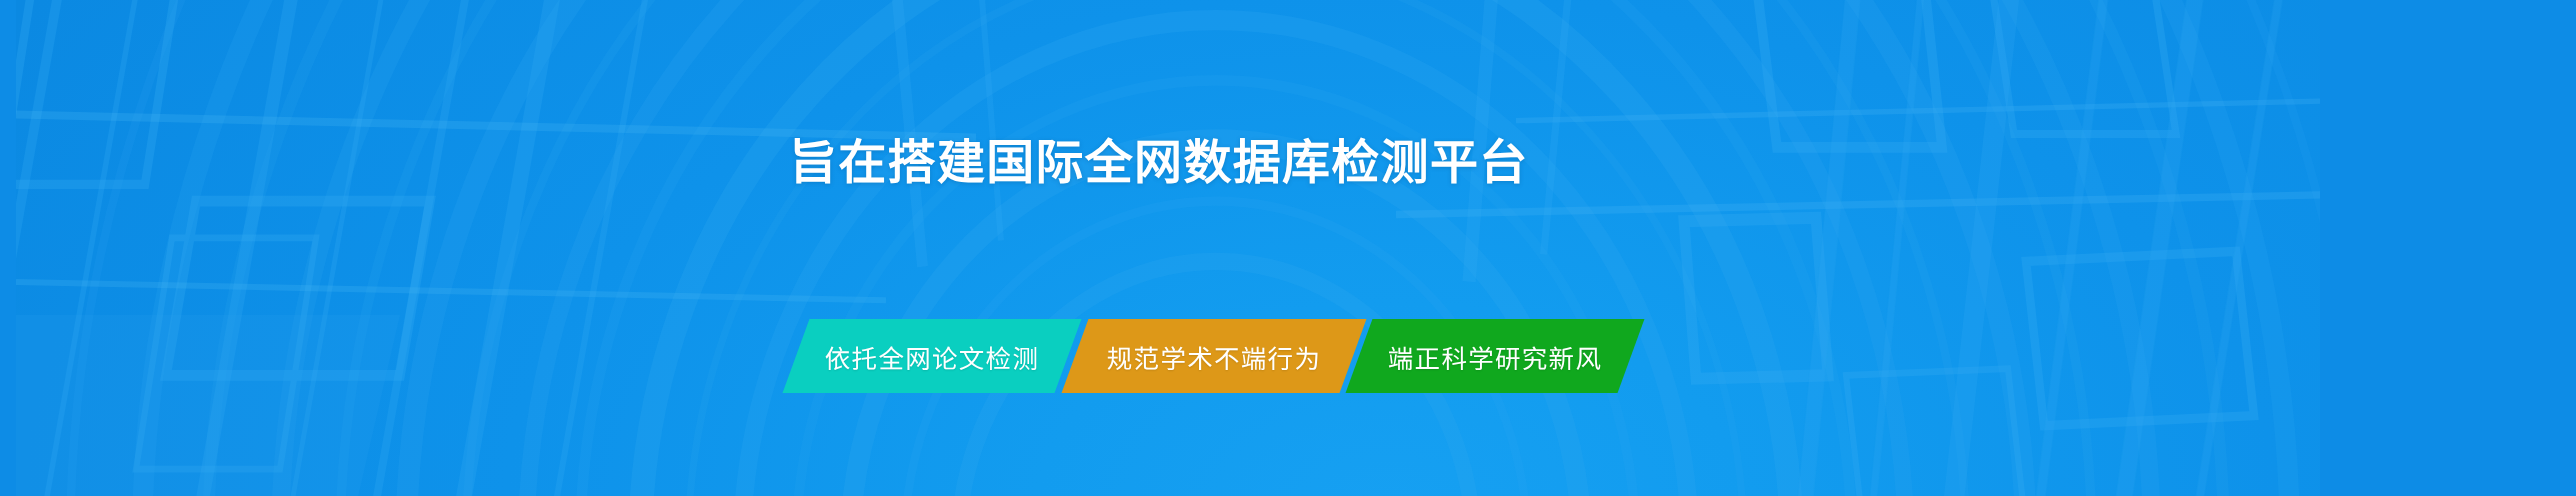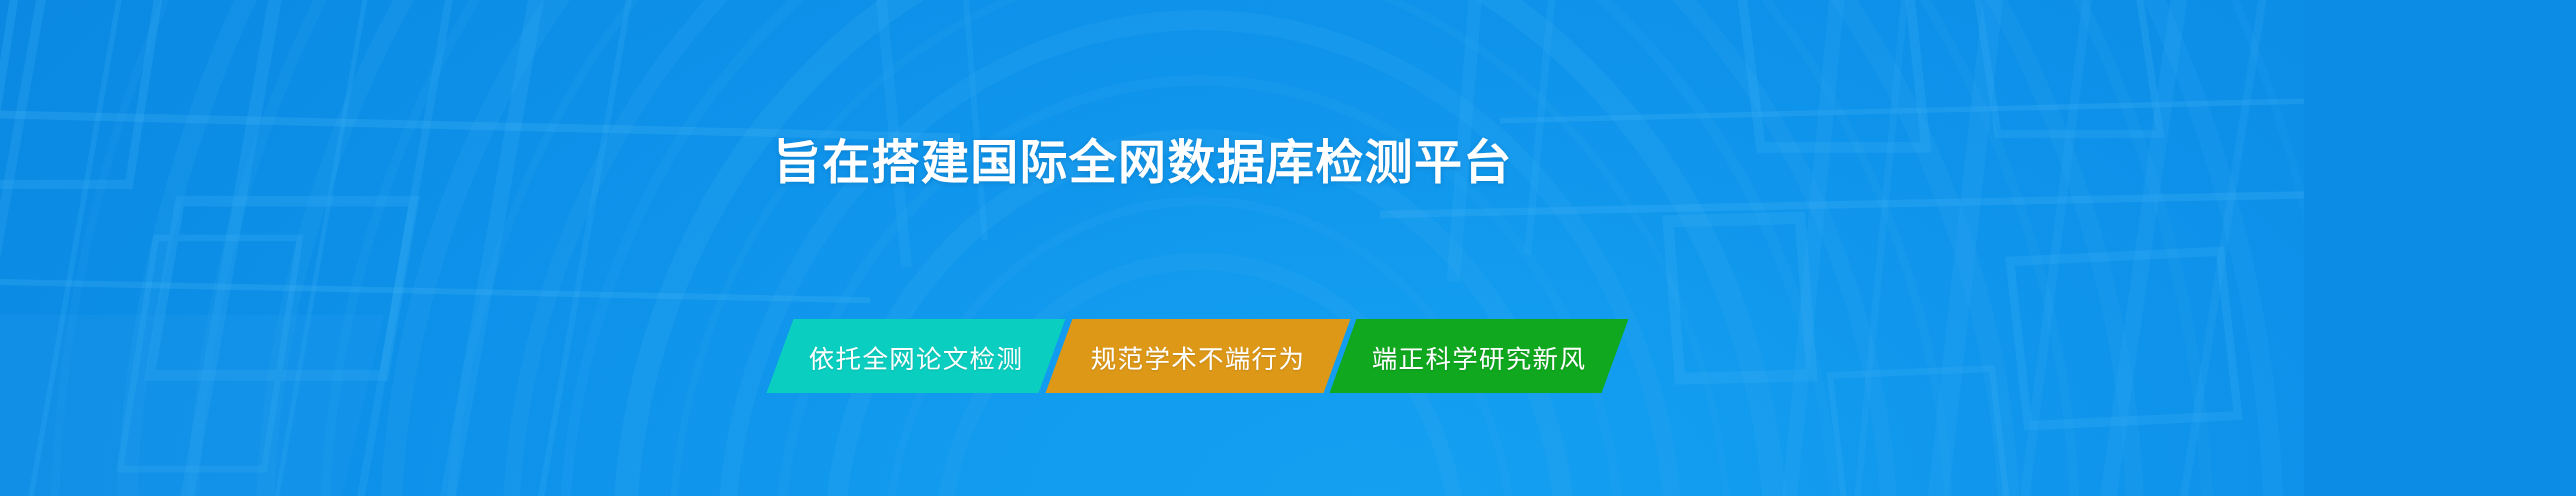--- a/index.html
+++ b/index.html
@@ -8,20 +8,21 @@
     padding: 0;
     background: #0d8ce6;
   }
   #banner {
     position: relative;
     width: 2304px;
     height: 496px;
     overflow: hidden;
     background: #0e90e8;
     font-family: "DejaVu Sans", "Liberation Sans", sans-serif;
+    margin-left: 16px;
   }
   
   .bg-layer {
     position: absolute;
     inset: 0;
     width: 100%;
     height: 100%;
     pointer-events: none;
   }
   .bg-base {

